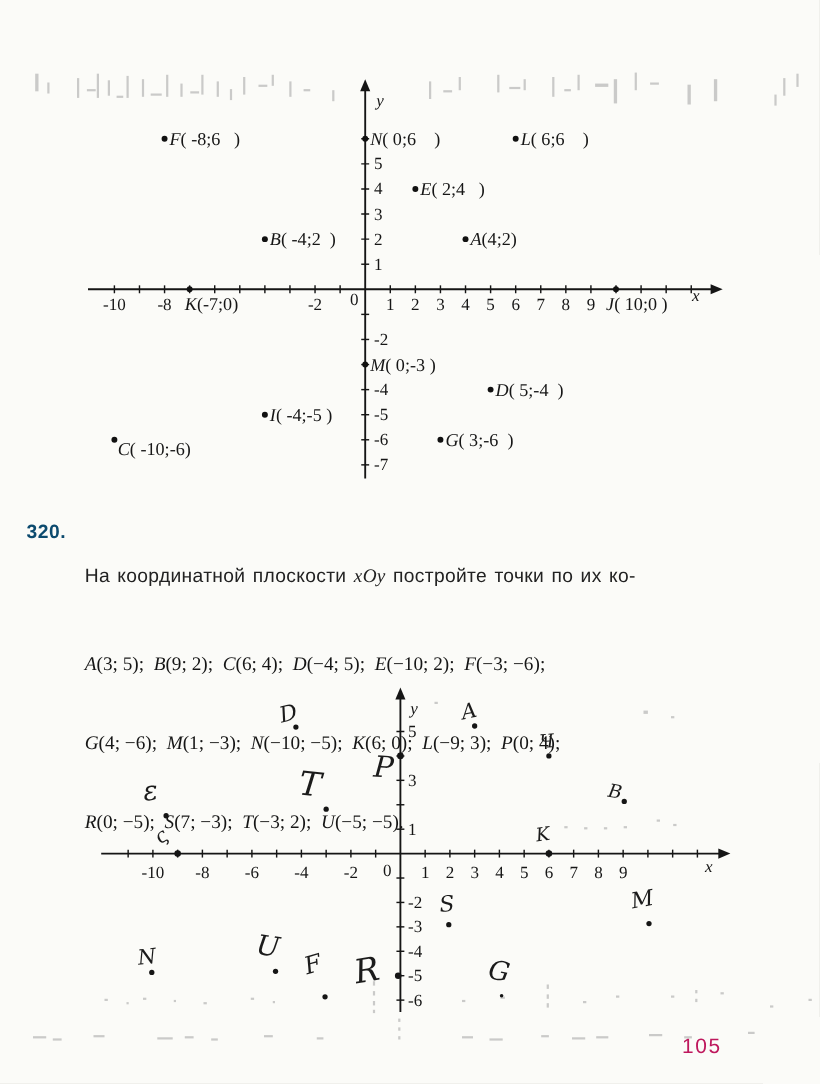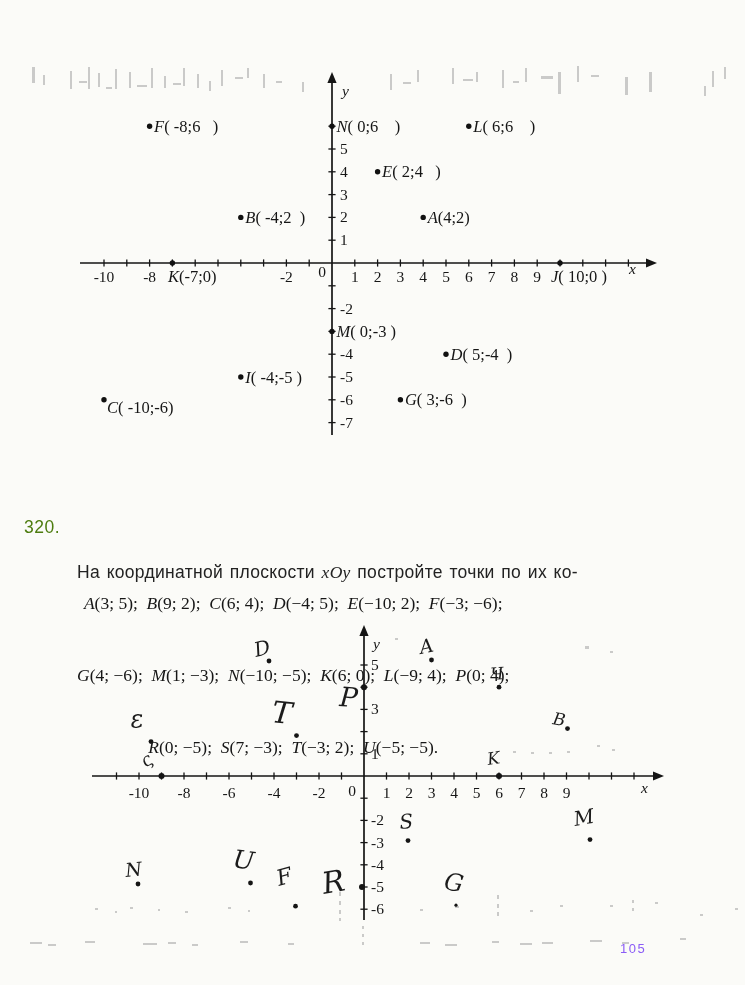--- a/index.html
+++ b/index.html
@@ -1,29 +1,29 @@
 <!DOCTYPE html>
 <html><head>
 <meta charset="utf-8">
 <style>
   html,body{margin:0;padding:0;background:#e8e8e4;}
   .page{position:relative;width:745px;height:985px;background:#fbfbf8;overflow:hidden;
         font-family:"Liberation Sans",sans-serif;color:#1f1f1f;}
   .chart-svg{position:absolute;left:0;}
   #chart-top{top:55px;}
   #chart-bottom{top:618px;}
-  .problem-number{position:absolute;left:24px;top:517px;font-size:17.5px;font-weight:normal;
-        letter-spacing:.5px;color:#4d7c0f;}
-  .statement{position:absolute;left:77px;top:512px;font-size:17.5px;line-height:24px;
+  .problem-number{position:absolute;left:24px;top:473px;font-size:17.5px;font-weight:bold;
+        letter-spacing:.5px;color:#0c4a6e;}
+  .statement{position:absolute;left:77px;top:463px;font-size:17.5px;line-height:24px;
         letter-spacing:.3px;word-spacing:1.5px;white-space:pre;color:#222;}
   .coords{position:absolute;left:77px;top:543px;font-size:17.5px;line-height:24px;
-        font-family:"Liberation Serif","DejaVu Serif",serif;white-space:pre;color:#161616;text-align:center;}
+        font-family:"Liberation Serif","DejaVu Serif",serif;white-space:pre;color:#161616;}
   .coords div{white-space:pre;}
   .mth{font-family:"Liberation Serif","DejaVu Serif",serif;font-style:italic;}
-  .page-number{position:absolute;left:620px;top:941px;font-size:13px;letter-spacing:1.5px;color:#8b5cf6;}
+  .page-number{position:absolute;left:620px;top:941px;font-size:19px;letter-spacing:1.5px;color:#be185d;}
   
   text{fill:#161616;}
   .tick{font:15.5px "Liberation Serif","DejaVu Serif",serif;}
   .plabel{font:16.5px "Liberation Serif","DejaVu Serif",serif;}
   .it{font-style:italic;}
   .axl{font:italic 15.5px "Liberation Serif","DejaVu Serif",serif;}
   .hw{font-family:"DejaVu Serif",serif;font-style:italic;fill:#1b1b1b;}
   .ax{stroke:#151515;stroke-width:1.7;}
   .tk{stroke:#151515;stroke-width:1.3;}
   .bleed{fill:#9a9a9a;}
@@ -168,21 +168,21 @@
     </svg>
 
   <div class="problem-number">320.</div>
 
   <div class="statement">
     <div><span>На координатной плоскости </span><span class="mth">xOy</span><span> постройте точки по их ко-</span></div>
   </div>
 
   <div class="coords">
     <div><span class="mth">A</span><span>(3; 5);  </span><span class="mth">B</span><span>(9; 2);  </span><span class="mth">C</span><span>(6; 4);  </span><span class="mth">D</span><span>(−4; 5);  </span><span class="mth">E</span><span>(−10; 2);  </span><span class="mth">F</span><span>(−3; −6);</span></div>
-    <div><span class="mth">G</span><span>(4; −6);  </span><span class="mth">M</span><span>(1; −3);  </span><span class="mth">N</span><span>(−10; −5);  </span><span class="mth">K</span><span>(6; 0);  </span><span class="mth">L</span><span>(−9; 4);  </span><span class="mth">P</span><span>(0; 4);</span></div>
+    <div><span class="mth">G</span><span>(4; −6);  </span><span class="mth">M</span><span>(1; −3);  </span><span class="mth">N</span><span>(−10; −5);  </span><span class="mth">K</span><span>(6; 0);  </span><span class="mth">L</span><span>(−9; 3);  </span><span class="mth">P</span><span>(0; 4);</span></div>
     <div><span class="mth">R</span><span>(0; −5);  </span><span class="mth">S</span><span>(7; −3);  </span><span class="mth">T</span><span>(−3; 2);  </span><span class="mth">U</span><span>(−5; −5).</span></div>
   </div>
 
   <svg id="chart-bottom" class="chart-svg" width="745" height="367">
       <rect x="513" y="133" width="3" height="2" class="bleed" opacity="0.5"></rect>
       <rect x="531" y="134" width="3" height="2" class="bleed" opacity="0.5"></rect>
       <rect x="549" y="134" width="3" height="2" class="bleed" opacity="0.5"></rect>
       <rect x="567" y="133" width="3" height="2" class="bleed" opacity="0.5"></rect>
       <rect x="597" y="127" width="3" height="2" class="bleed" opacity="0.5"></rect>
       <rect x="612" y="131" width="3" height="2" class="bleed" opacity="0.5"></rect>

